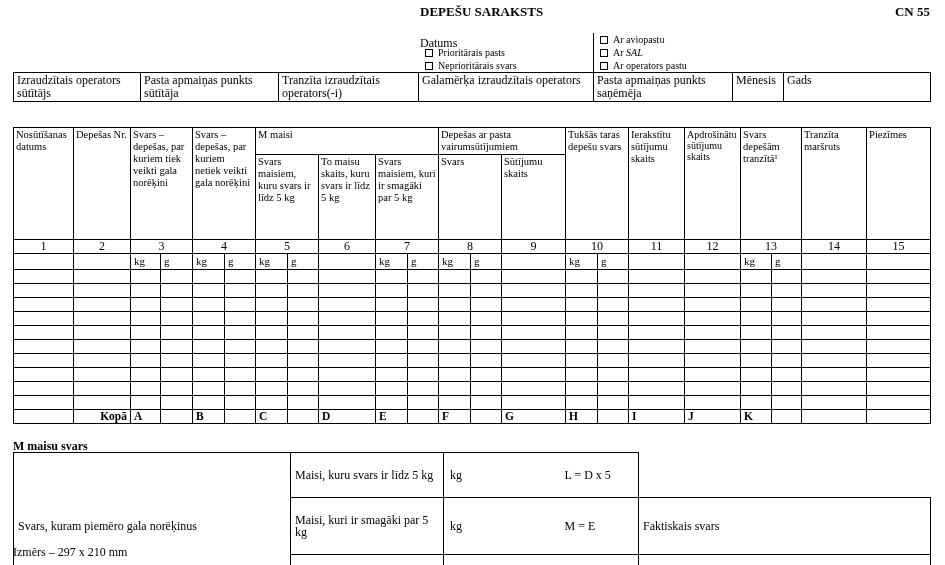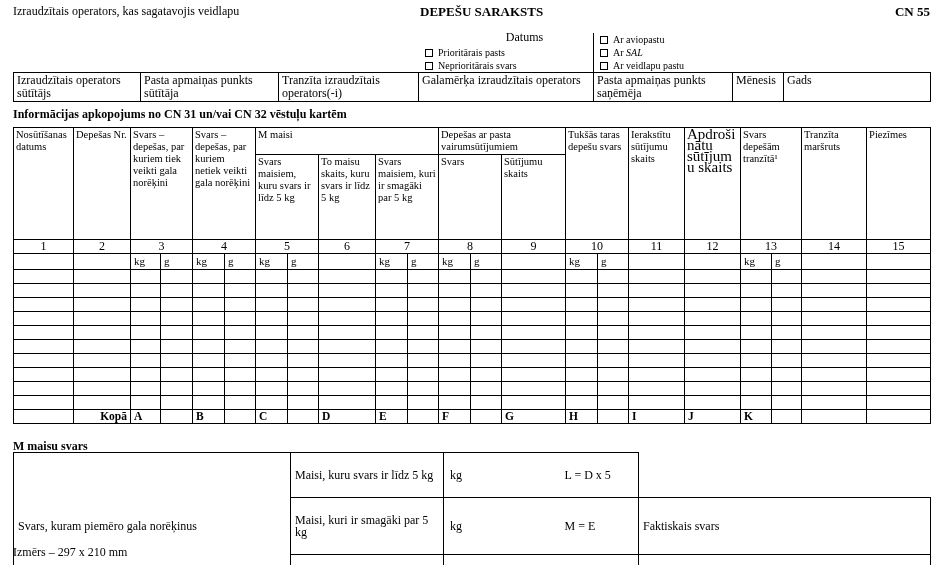--- a/index.html
+++ b/index.html
@@ -23,21 +23,21 @@
 
   
   .itable td { height:28px; font-size:12px; line-height:13px; }
 
   
   .mtable { font-size:10.5px; line-height:12px; }
   .mtable td { padding:1px 2px; overflow-wrap:break-word; }
   tr.h-group { height:25px; }
   tr.h-detail { height:85px; }
   .pt { padding-top:29px; }
-  .small { font-size:15px; line-height:11px; }
+  .small { font-size:10px; line-height:11px; }
   tr.nrow { height:13px; }
   tr.nrow td { text-align:center; font-size:12px; padding:0; line-height:13px; }
   tr.urow { height:16px; }
   tr.urow td { font-size:11px; padding:0 3px; line-height:14px; }
   tr.brow { height:14px; }
   tr.trow { height:14px; }
   tr.trow td { font-size:11.5px; line-height:13px; padding:0 3px; }
   .kopa { text-align:right; font-weight:bold; }
   .letter { font-weight:bold; }
 
@@ -50,40 +50,39 @@
   .gtable .kopacell { text-align:right; font-weight:bold; }
   .flexrow { display:flex; justify-content:space-between; }
 
   .footer-lines { font-size:12px; line-height:14px; }
 </style>
 </head>
 <body>
 
 <div class="page">
 
-  <div class="abs t12" style="left:13px; top:5px;">Izraudzītais operators, kas sagatavojis veidlapu</div>
 
   <div class="abs" style="left:420px; top:5px;">
     <div class="t13 b">DEPEŠU SARAKSTS</div>
-    <div class="t12" style="margin-top:12px;text-align:right;">Datums</div>
+    <div class="t12" style="margin-top:18px;">Datums</div>
   </div>
 
   <div class="abs t13 b" style="right:15px; top:5px;">CN 55</div>
 
   <div class="abs vline" style="left:593px; top:33px; height:39px;"></div>
 
   <div class="abs" style="left:425px; top:46px;">
     <div class="cb-item"><span class="cb"></span><span>Prioritārais pasts</span></div>
     <div class="cb-item"><span class="cb"></span><span>Neprioritārais svars</span></div>
   </div>
 
   <div class="abs" style="left:600px; top:33px;">
     <div class="cb-item"><span class="cb"></span><span>Ar aviopastu</span></div>
     <div class="cb-item"><span class="cb"></span><span>Ar </span><span class="it">SAL</span></div>
-    <div class="cb-item"><span class="cb"></span><span>Ar veidlapu pastu</span></div>
+    <div class="cb-item"><span class="cb"></span><span>Ar operators pastu</span></div>
   </div>
 
   <table class="itable abs" style="left:13px; top:72px; width:917px;">
     <colgroup>
         <col style="width:127px">
         <col style="width:138px">
         <col style="width:140px">
         <col style="width:175px">
         <col style="width:139px">
         <col style="width:51px">
@@ -95,21 +94,20 @@
       <td>Pasta apmaiņas punkts sūtītāja</td>
       <td>Tranzīta izraudzītais operators(-i)</td>
       <td>Galamērķa izraudzītais operators</td>
       <td>Pasta apmaiņas punkts saņēmēja</td>
       <td>Mēnesis</td>
       <td>Gads</td>
     </tr>
   </tbody>
     </table>
 
-  <div class="abs t12 b" style="left:13px; top:108px;">Informācijas apkopojums no CN 31 un/vai CN 32 vēstuļu kartēm</div>
 
   <table class="mtable abs" style="left:13px; top:127px; width:917px;">
     <colgroup>
       <col style="width:60px">
         <col style="width:57px">
       <col style="width:30px">
         <col style="width:32px">
       <col style="width:32px">
         <col style="width:31px">
       <col style="width:32px">

